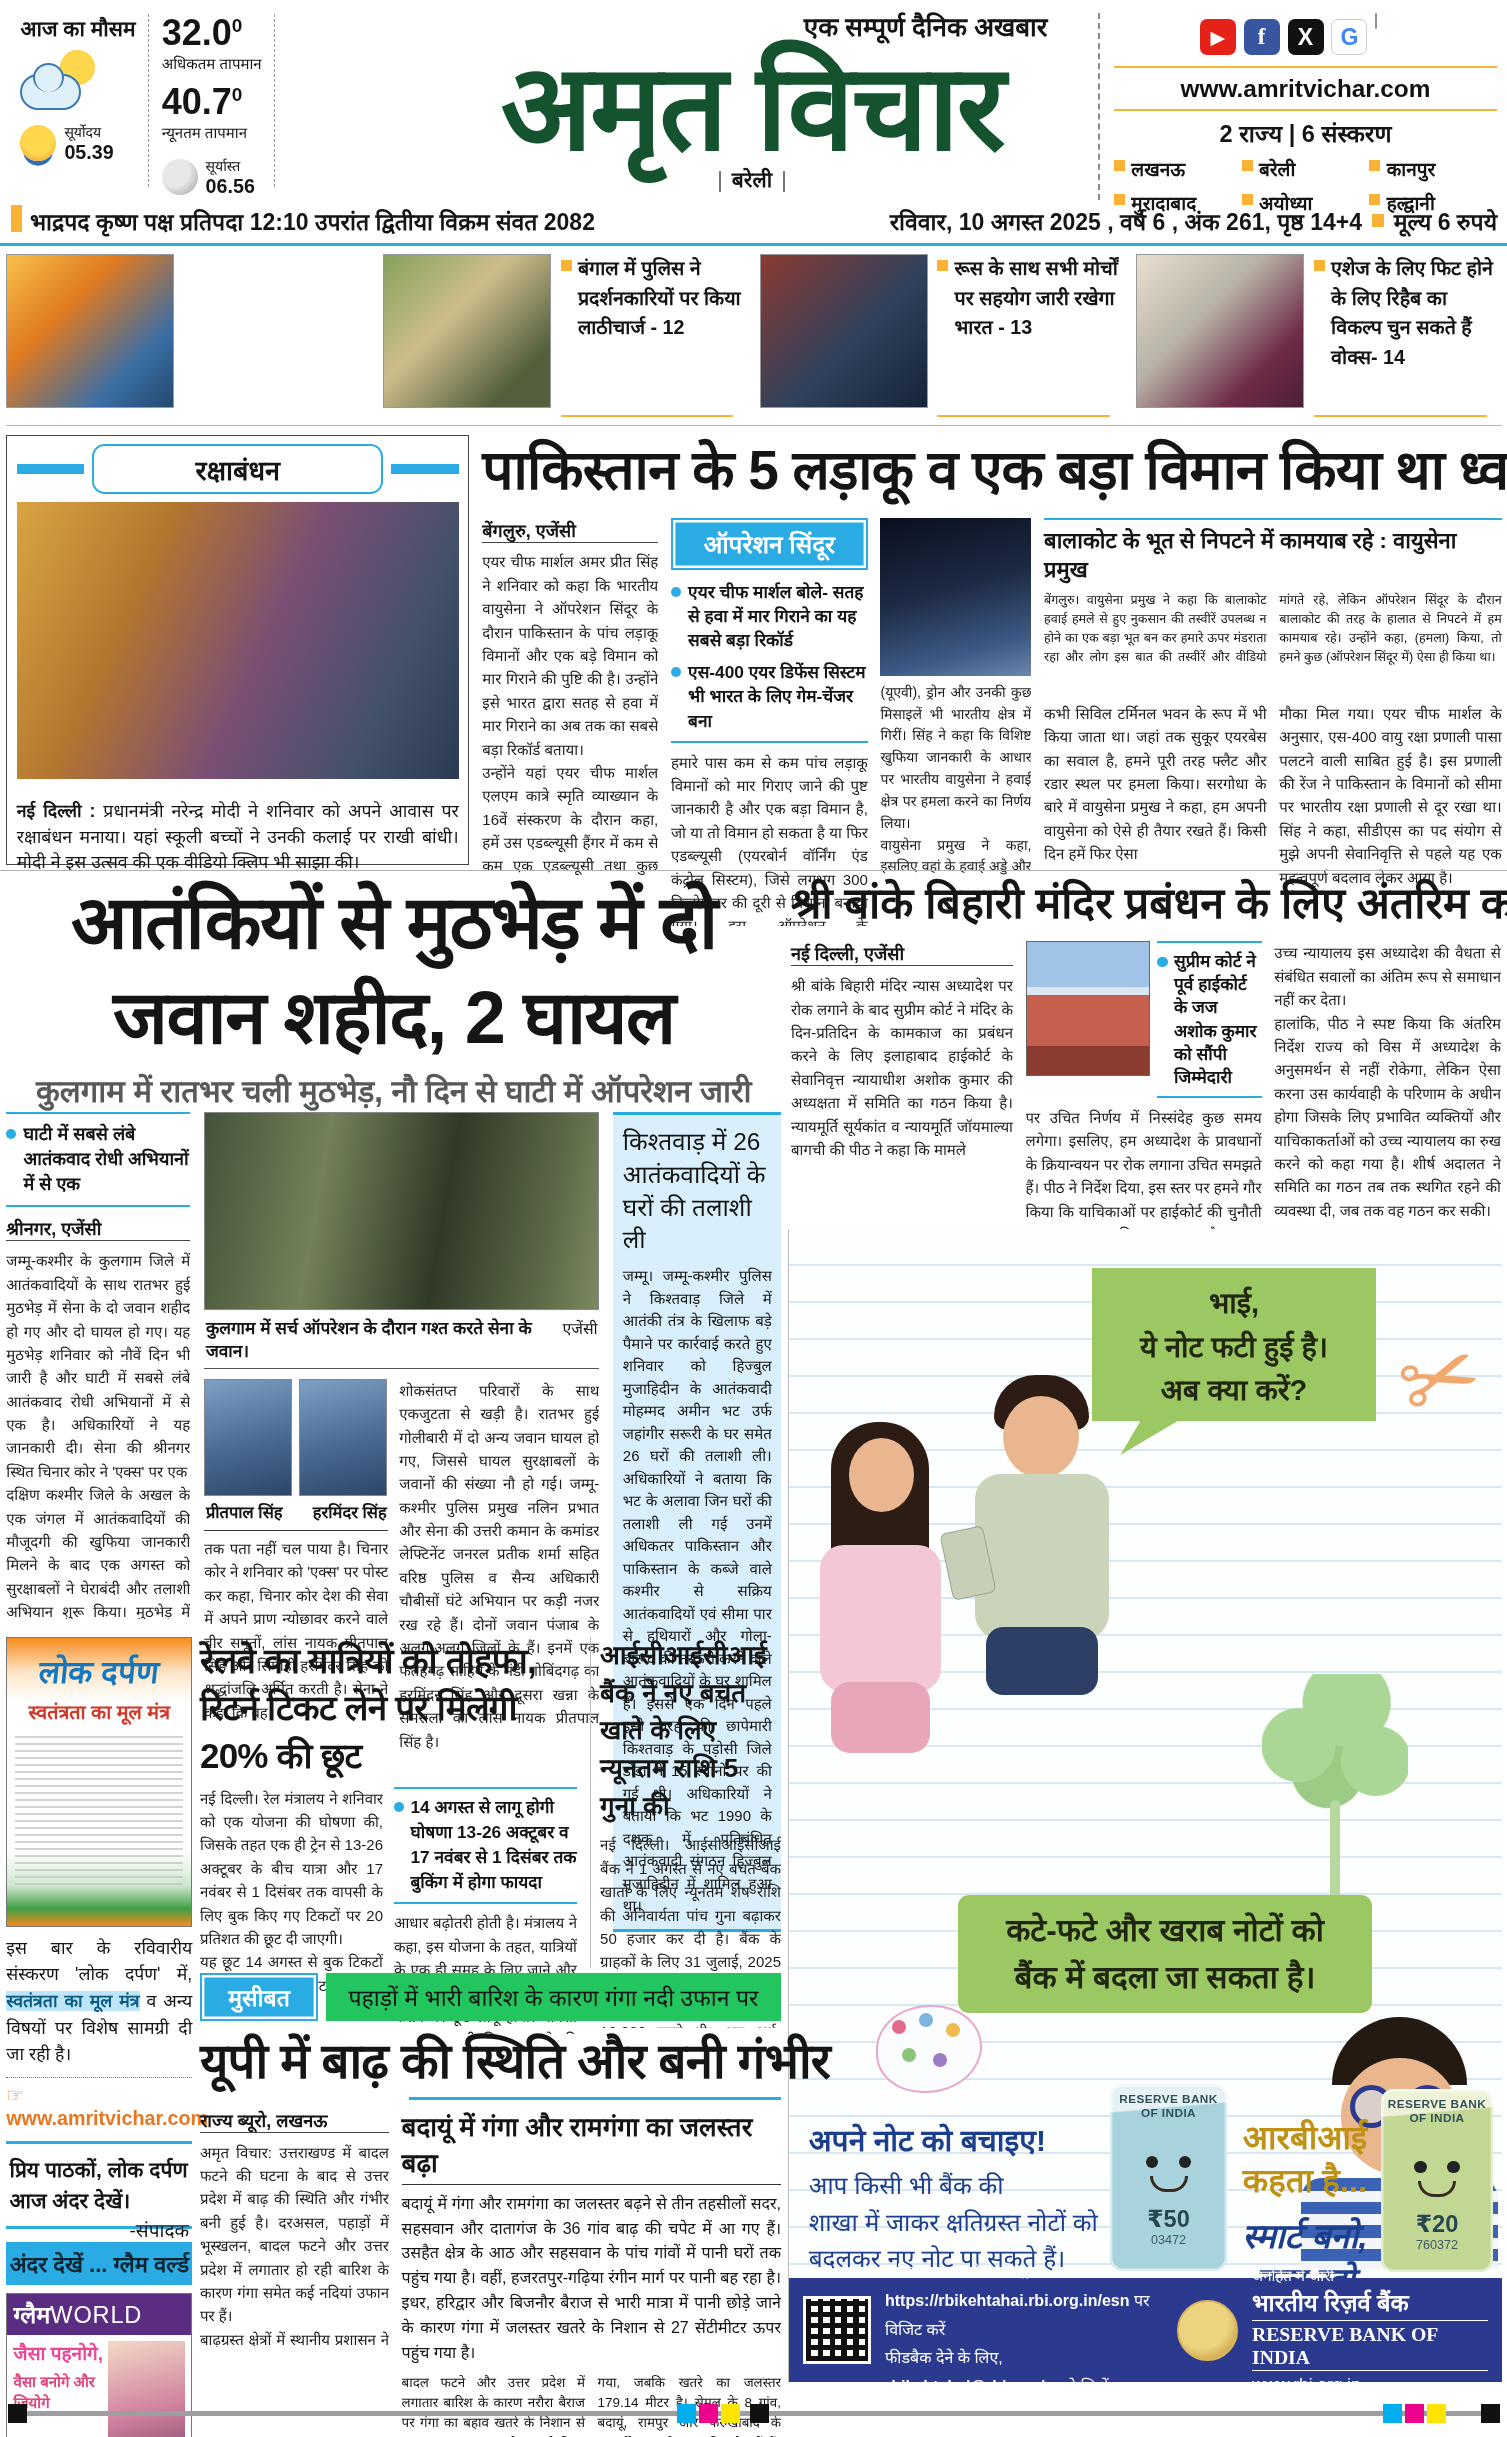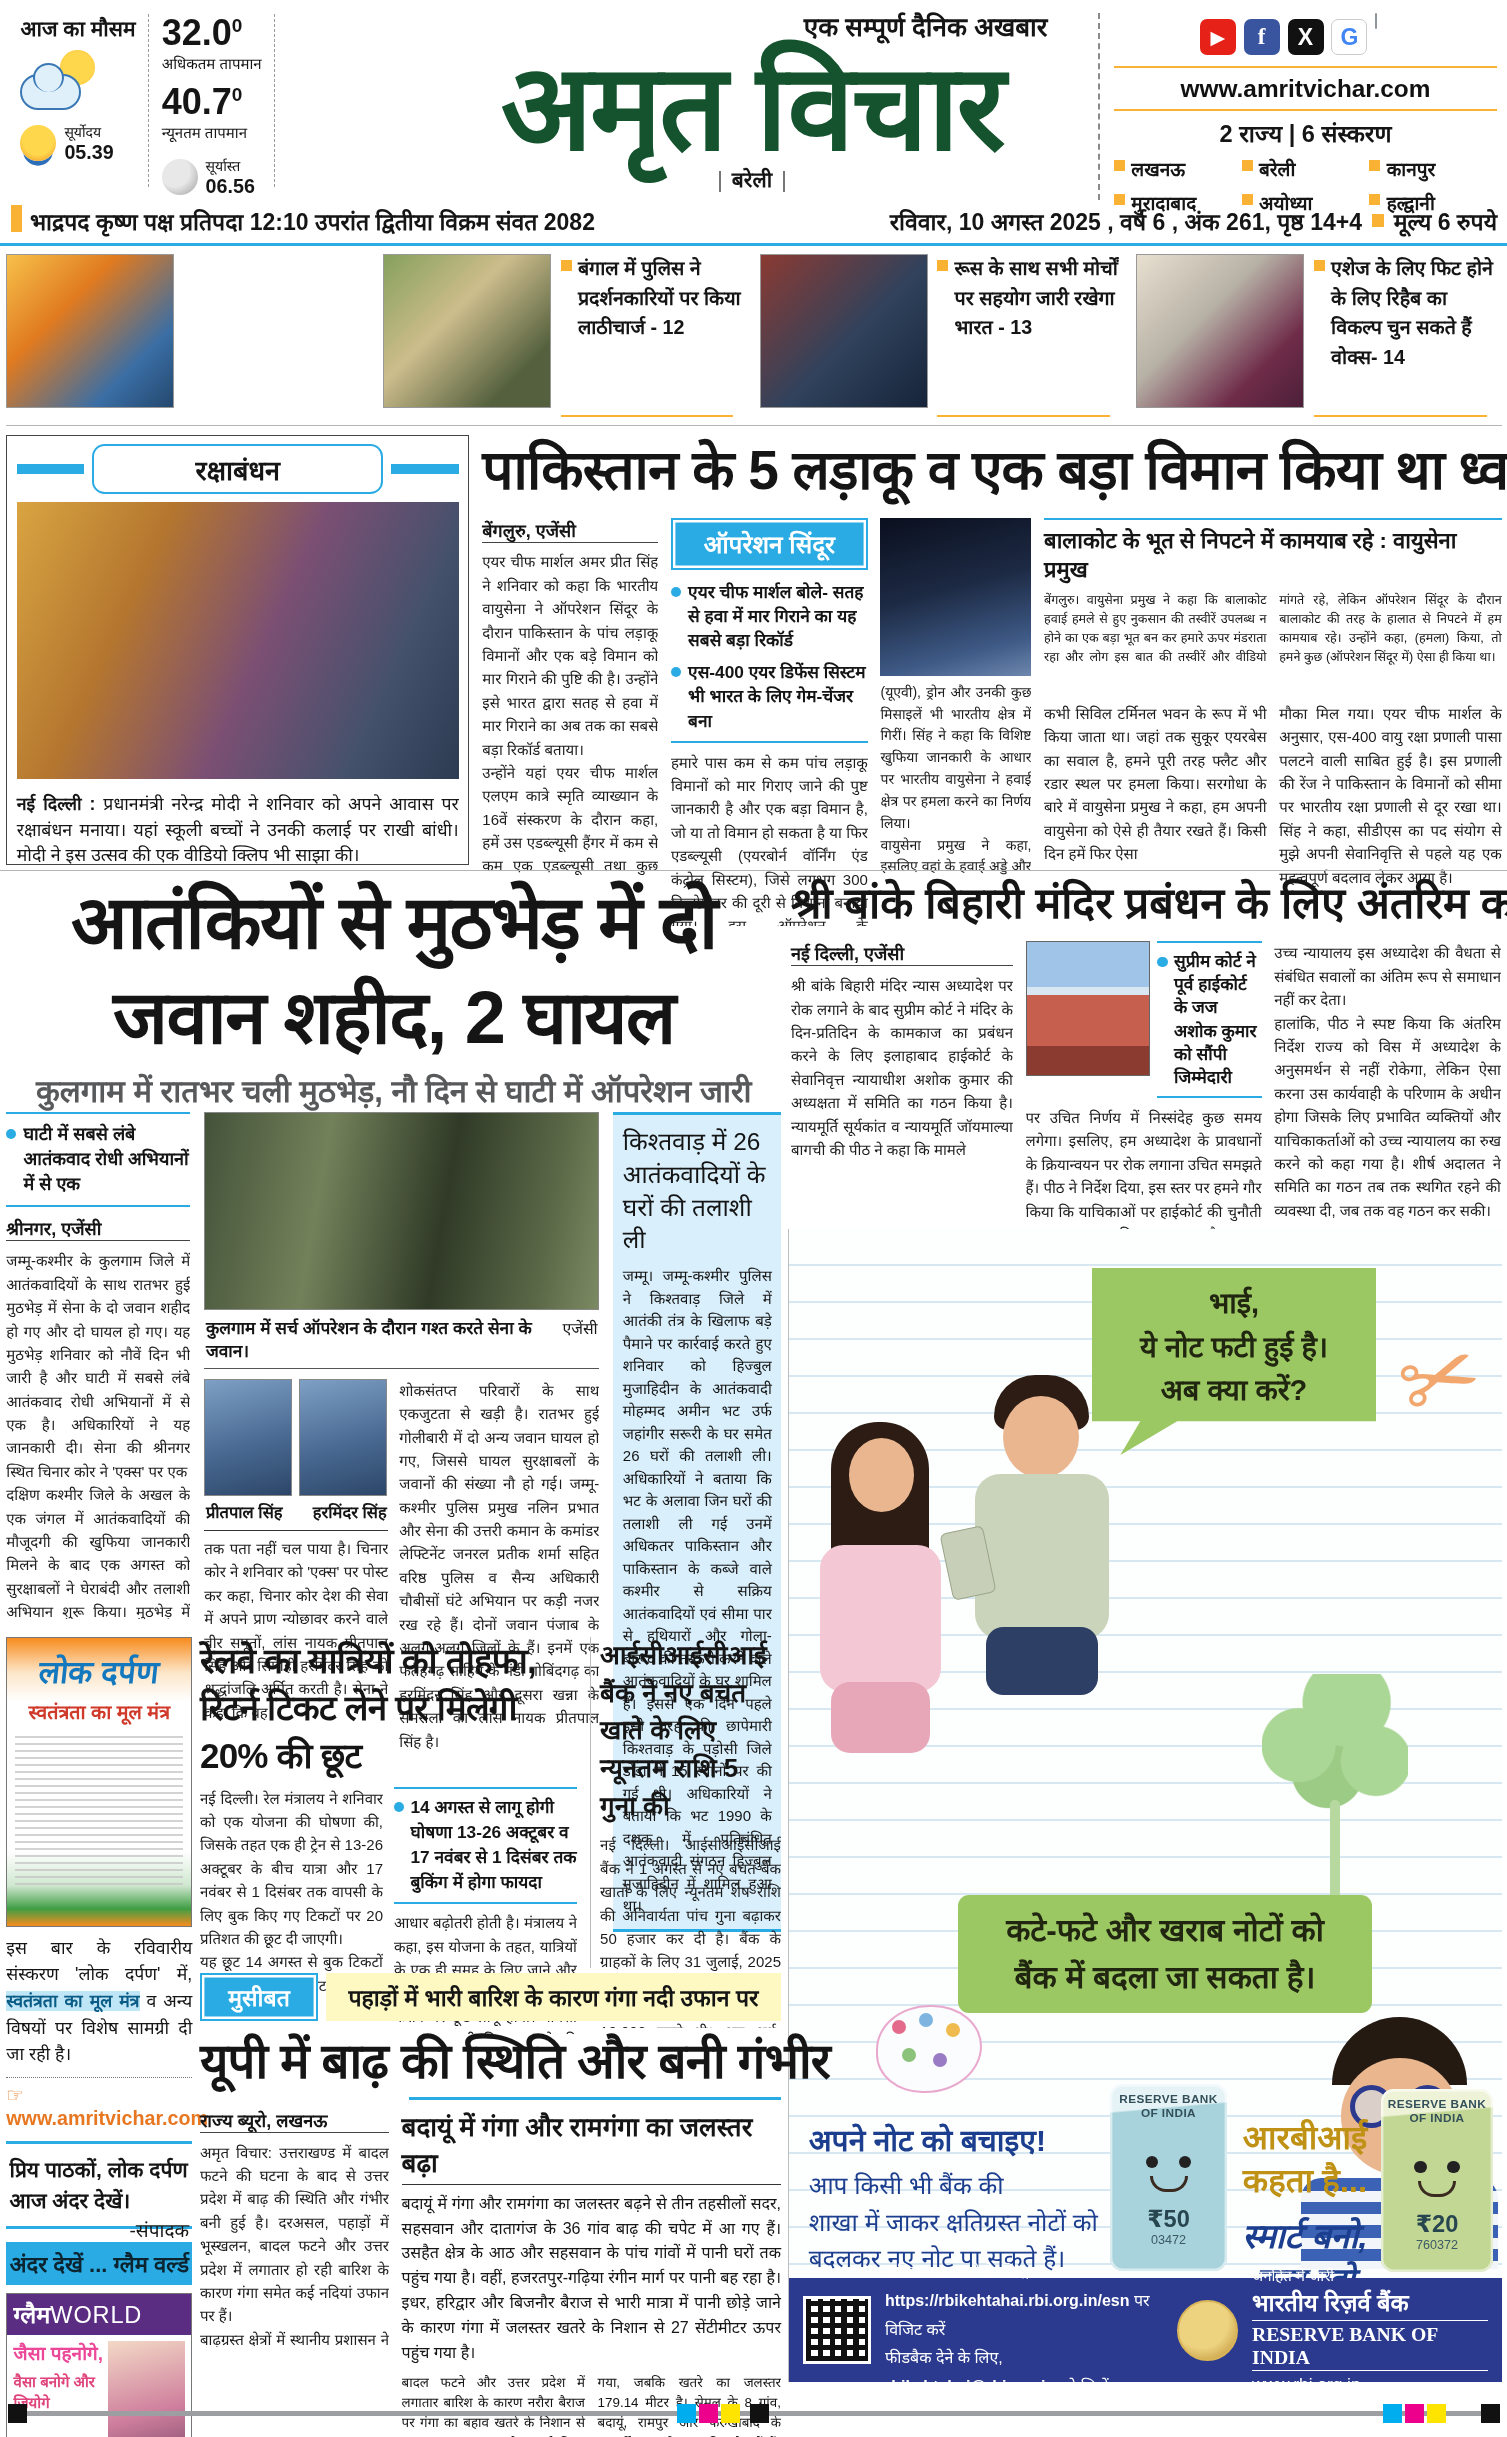--- a/index.html
+++ b/index.html
@@ -61,21 +61,21 @@
   .ph-protest{background:linear-gradient(135deg,#86a05c 0%,#cdbd8c 40%,#55613e 80%)}
   .ph-hand{background:linear-gradient(135deg,#8b3a32 0%,#30425c 55%,#16243a 100%)}
   .ph-cricket{background:linear-gradient(135deg,#e8dfd0 0%,#b7b2a6 40%,#6f2c49 75%,#4c1f38 100%)}
   
   .lead{position:absolute;top:435px;left:6.3px;right:6.3px;height:430px}
   .rakhi{position:absolute;left:0;top:0;width:463px;height:430px;border:0.8px solid #444;padding:7.9px 9.5px}
   .rlabelrow{display:flex;align-items:center;gap:7.9px}
   .rlbar{flex:1;height:9.5px;background:#2aabe3}
   .rlabel{flex:none;width:291px;border:2.4px solid #2aabe3;border-radius:12.6px;font-size:27px;font-weight:700;text-align:center;padding:4.7px 0;background:#fff}
   .rphoto{height:277px;margin-top:7.9px;background:linear-gradient(115deg,#d9a441 0%,#b4762f 28%,#7b4f74 55%,#44516b 80%,#2c3a52 100%)}
-  .rcap{font-size:17.7px;line-height:1.45;margin-top:13px;text-align:justify}
+  .rcap{font-size:17.7px;line-height:1.45;margin-top:20px;text-align:justify}
   .rcap b{font-weight:700}
   .lead-main{position:absolute;left:476px;top:0;right:0;height:430px}
   .lead-h{font-size:55px;font-weight:700;line-height:1.3;letter-spacing:-0.8px;white-space:nowrap}
   .lead-cols{display:flex;gap:12.6px;margin-top:11px}
   .lc1{width:176px}
   .lc2{width:197px}
   .lc3{width:151px}
   .lc4{flex:1}
   .optitle{background:#2aabe3;border:2.4px solid #2aabe3;box-shadow:inset 0 0 0 2.4px #fff;color:#fff;font-size:24.4px;font-weight:700;text-align:center;padding:7.9px 3.2px}
   .opbullets{border-bottom:2.4px solid #2aabe3;padding:9.5px 0 7.9px}
@@ -188,21 +188,21 @@
   .rwy{width:377px}
   .rwy-h{font-size:35px;font-weight:700;line-height:1.35;letter-spacing:-0.8px}
   .rwy-cols{display:flex;gap:11px;margin-top:7.9px}
   .rwy-cols>div{width:50%}
   .rbullbox{border-top:2.4px solid #2aabe3;border-bottom:2.4px solid #2aabe3;padding:6.3px 0;display:flex;gap:6.3px;font-size:17.3px;font-weight:700;line-height:1.45;margin-bottom:7.9px}
   .ici{flex:1;border-left:0.8px solid #bbb;padding-left:9.5px}
   .ici-h{font-size:26px;font-weight:700;line-height:1.45}
   .flood{margin-top:4.7px}
   .kickrow{display:flex;gap:7.9px;align-items:stretch}
   .kicklbl{flex:none;width:118px;background:#2aabe3;color:#fff;font-size:23px;font-weight:700;text-align:center;padding:6.3px 0;border:2.4px solid #2aabe3;box-shadow:inset 0 0 0 2.4px #fff}
-  .kickstrip{flex:1;background:#fef9c3;font-size:23px;font-weight:700;display:flex;align-items:center;justify-content:center}
+  .kickstrip{flex:1;background:#22c55e;font-size:23px;font-weight:400;display:flex;align-items:center;justify-content:center}
   .flood-h{font-size:49px;font-weight:700;line-height:1.35;margin-top:6.3px;letter-spacing:-0.8px;white-space:nowrap}
   .flood-hr{border-top:3.2px solid #2aabe3;width:64%;margin-left:auto;margin-top:3.2px}
   .flood-cols{display:flex;gap:12.6px;margin-top:7.9px}
   .f1{width:189px}
   .f2{flex:1}
   .fsub-h{font-size:26px;font-weight:700;border-bottom:1.6px solid #333;padding-bottom:4.7px;margin-bottom:6.3px}
   .fsub-b{font-size:16px;line-height:1.55;text-align:justify;white-space:pre-line}
   .f2b{font-size:13.4px;line-height:1.5;column-count:2;column-gap:12.6px;text-align:justify;margin-top:7.9px;height:95px;overflow:hidden}
   
   .regrow{position:absolute;left:0;right:0;top:2402px;height:23.6px}

